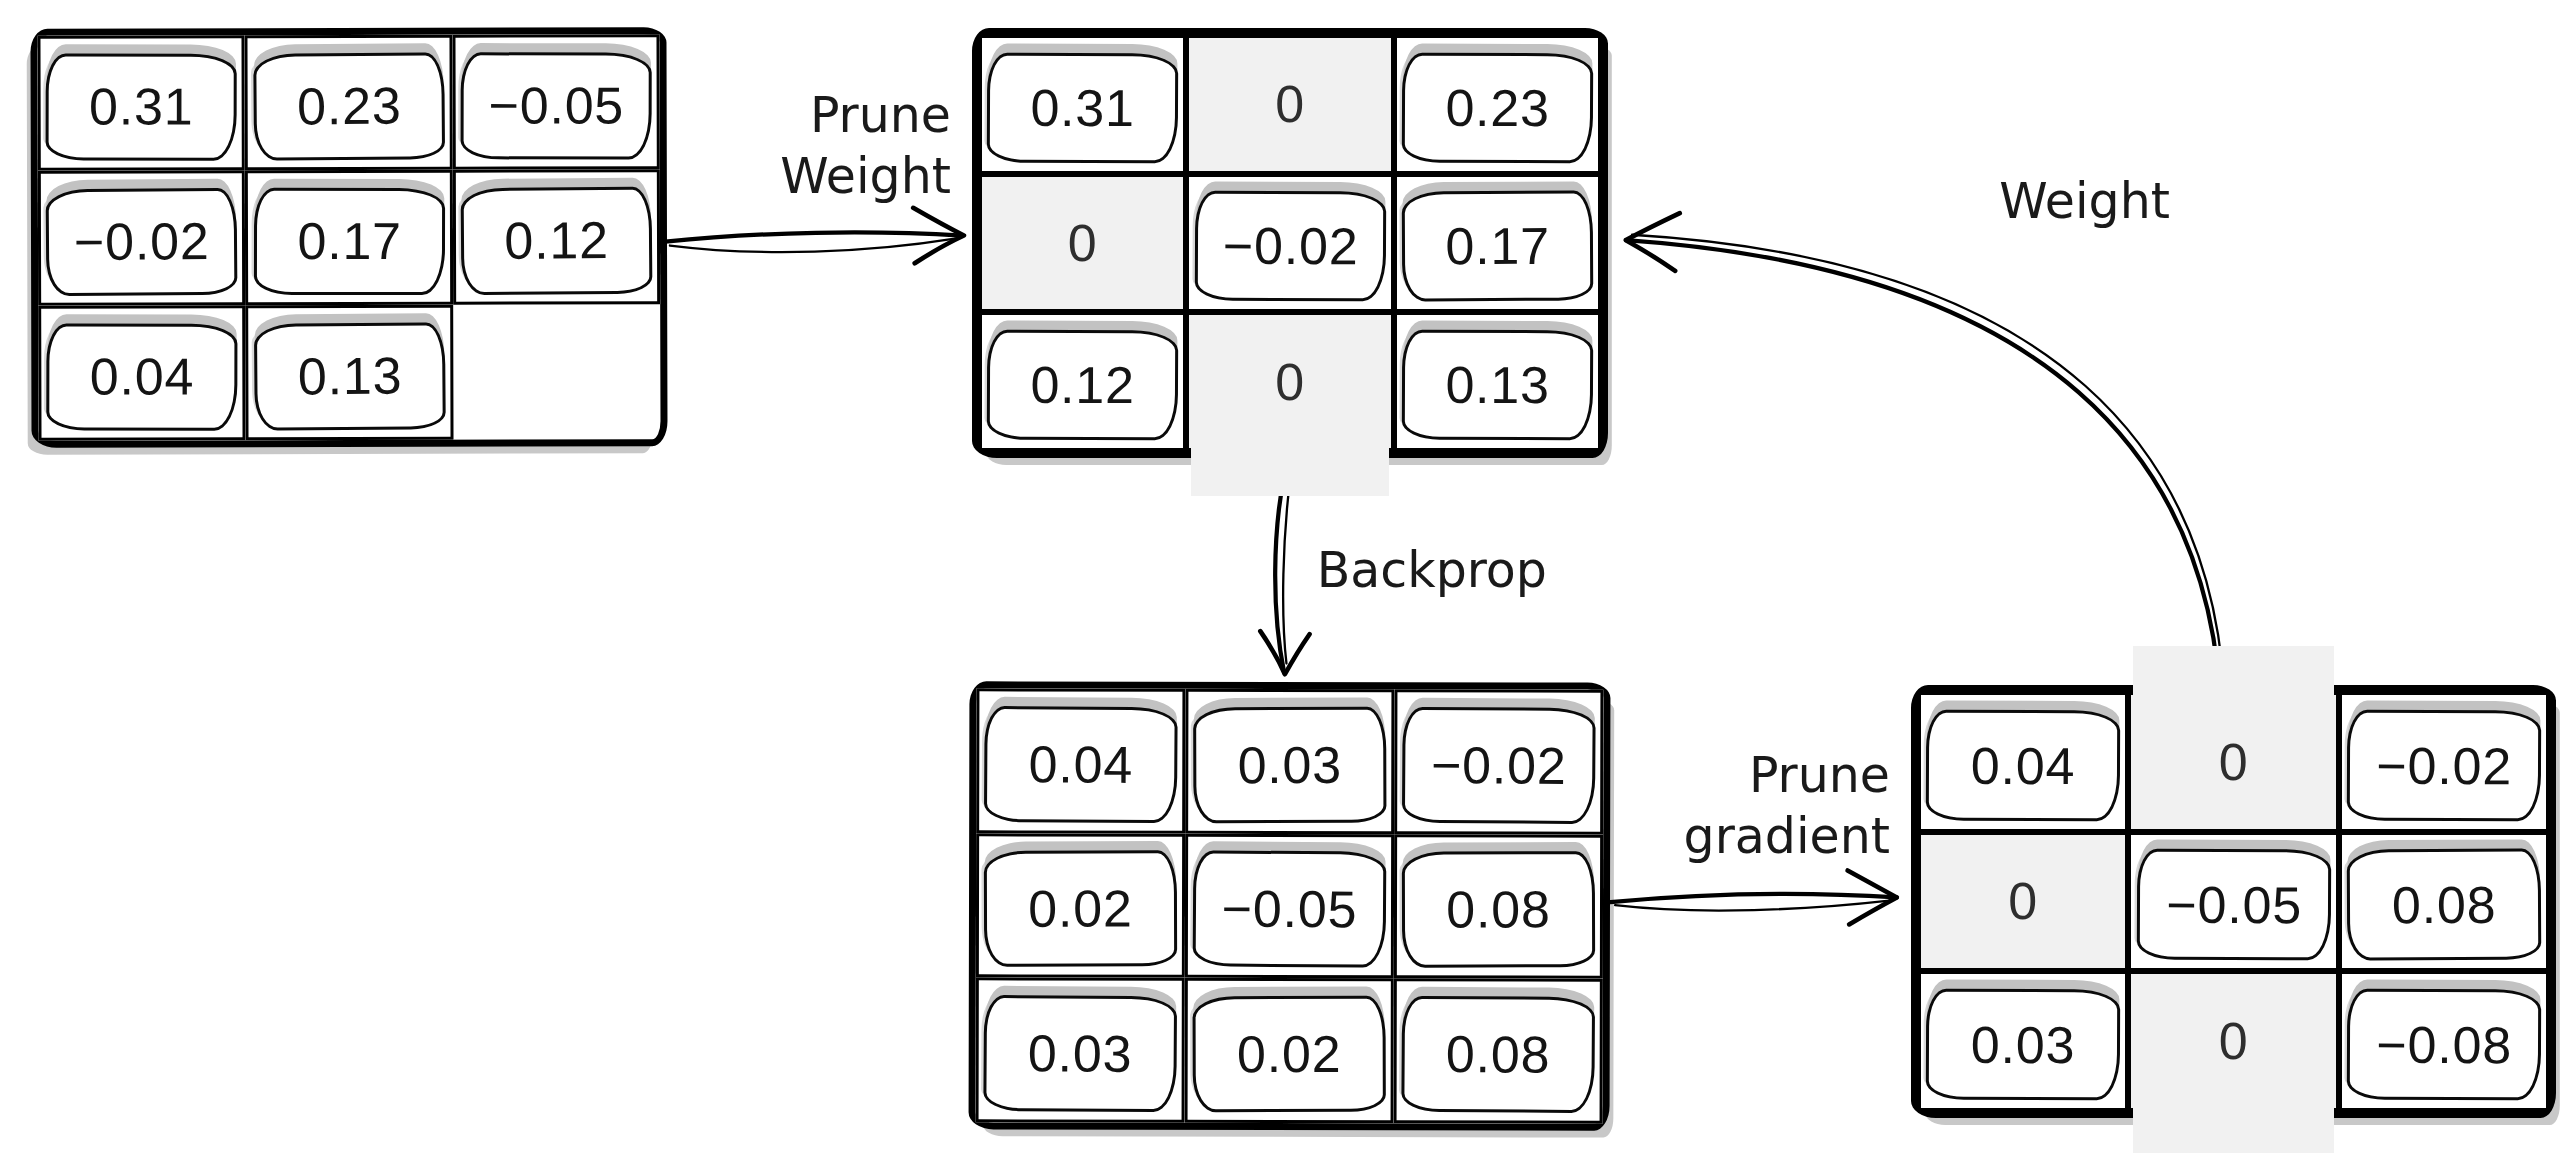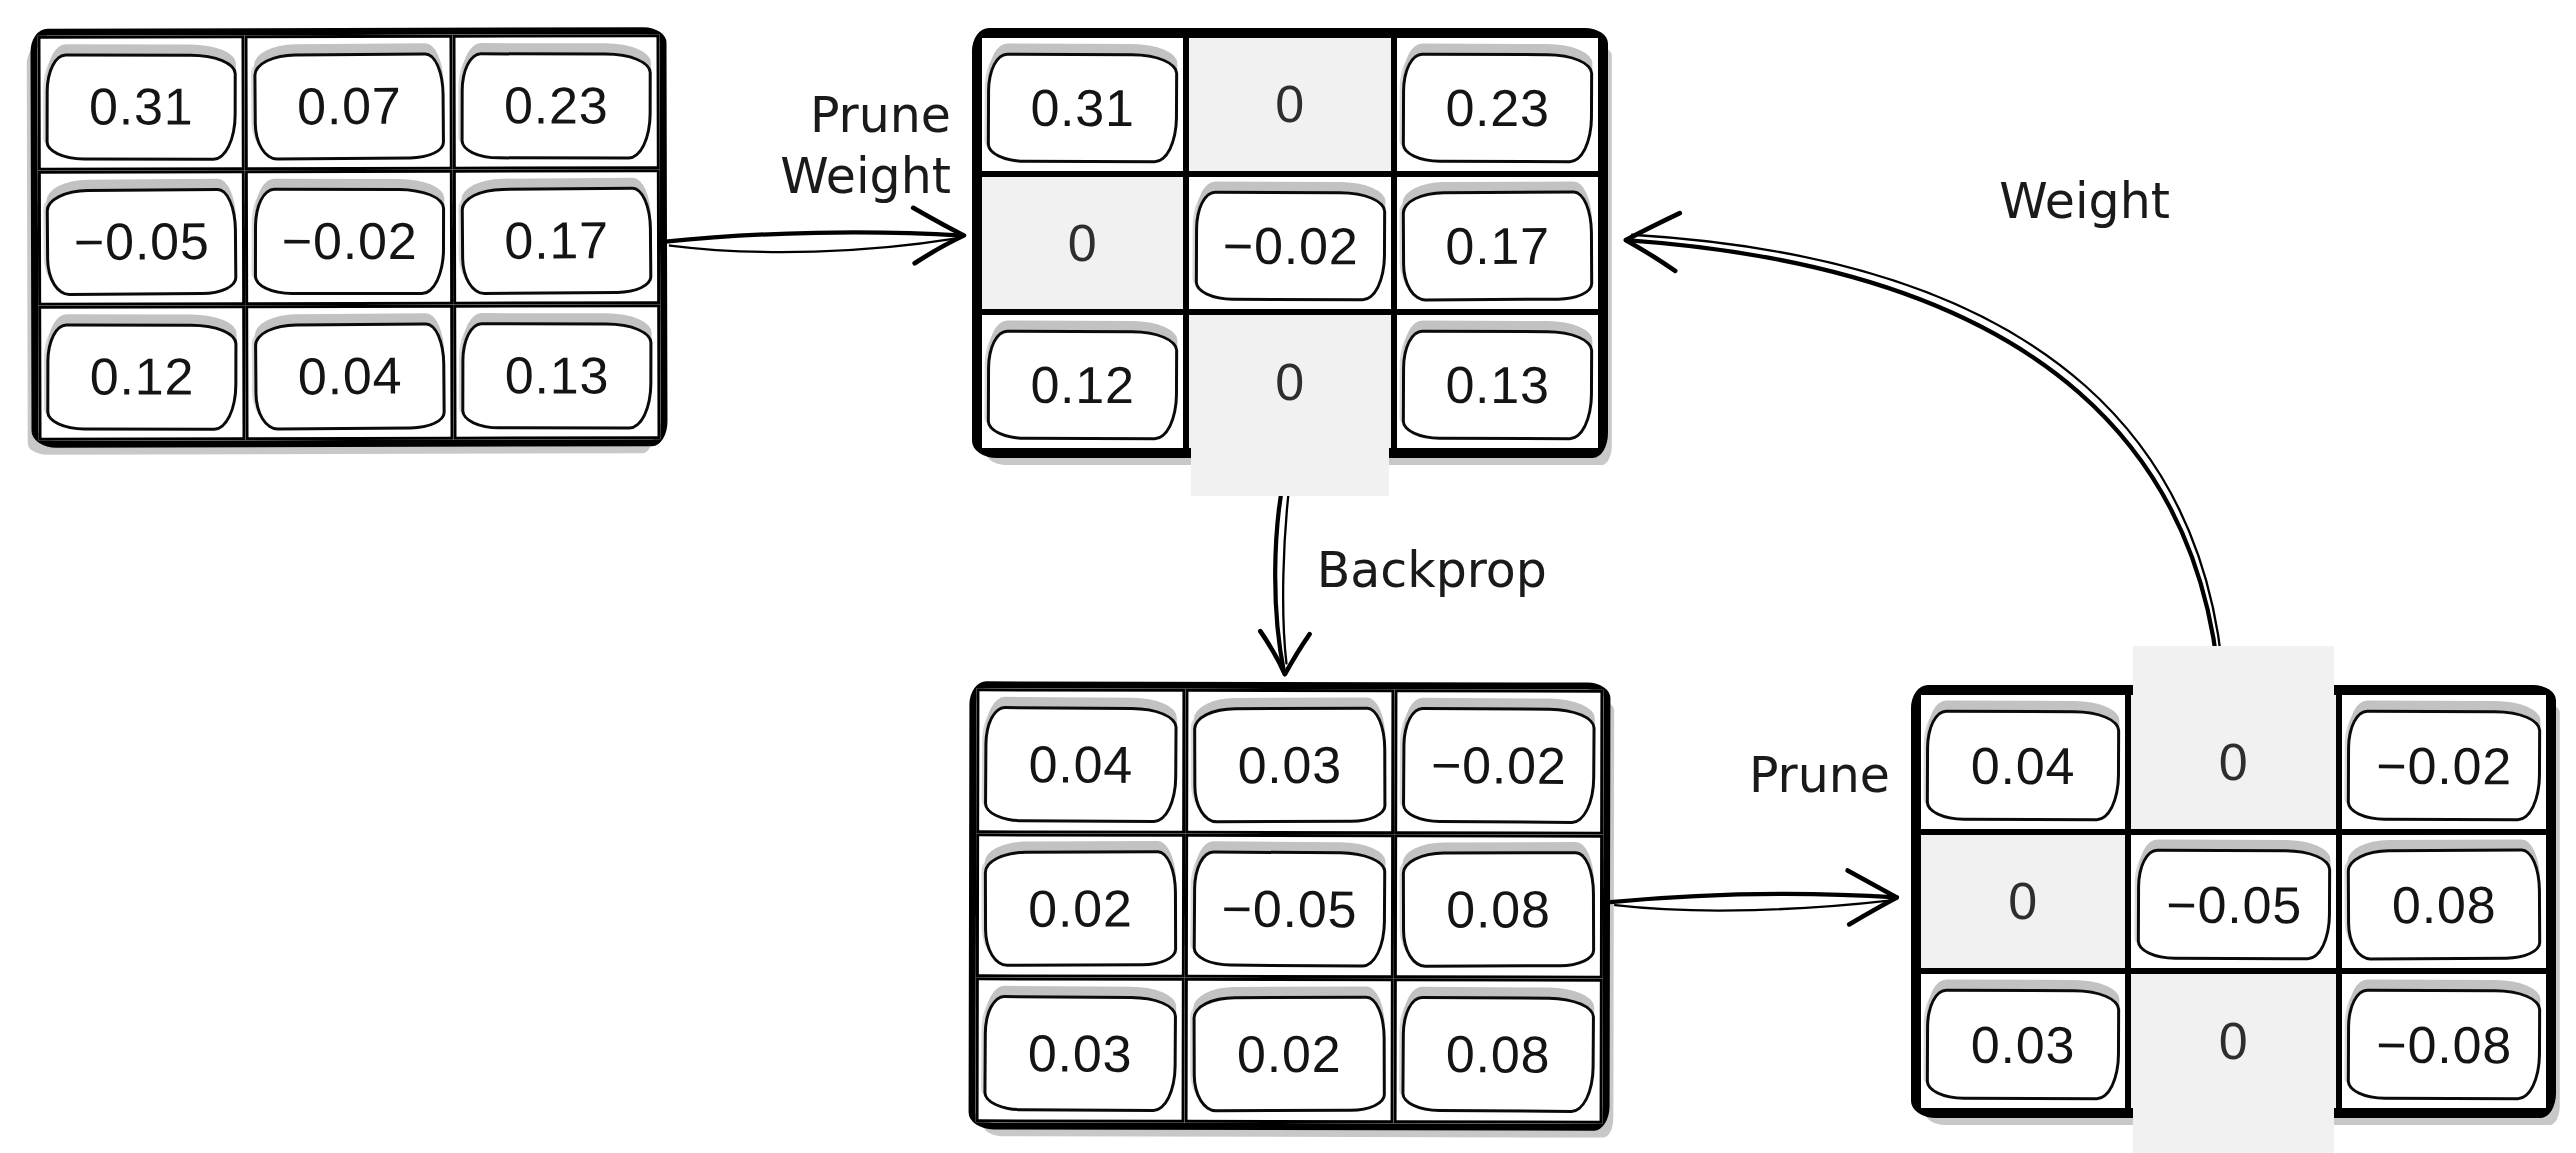--- a/index.html
+++ b/index.html
@@ -65,25 +65,20 @@
 <div class="canvas">
 
   <div class="matrix m1">
     <div class="cell">
         <div class="paper">
           <span class="val">0.31</span>
         </div>
       </div>
     <div class="cell">
         <div class="paper">
-          <span class="val">0.07</span>
-        </div>
-      </div>
-    <div class="cell">
-        <div class="paper">
           <span class="val">0.23</span>
         </div>
       </div>
     <div class="cell">
         <div class="paper">
           <span class="val">−0.05</span>
         </div>
       </div>
     <div class="cell">
         <div class="paper">
@@ -246,20 +241,21 @@
 
   <div class="arrow-label lab-prune-weight">
     <span>Prune</span>
     <span>Weight</span>
   </div>
   <div class="arrow-label lab-backprop">
     <span>Backprop</span>
   </div>
   <div class="arrow-label lab-prune-gradient">
     <span>Prune</span>
+    <span>gradient</span>
   </div>
   <div class="arrow-label lab-update-weight">
     <span>Weight</span>
   </div>
 
   <svg class="arrow-layer" viewBox="0 0 3346 1498">
     <g>
       <path class="stroke-main" d="M 864 314 C 990 301 1130 299 1250 306"></path>
       <path class="stroke-twin" d="M 870 319 C 990 334 1128 328 1240 310"></path>
       <path class="stroke-head" d="M 1186 270 Q 1226 293 1252 306 Q 1222 320 1188 342"></path>

